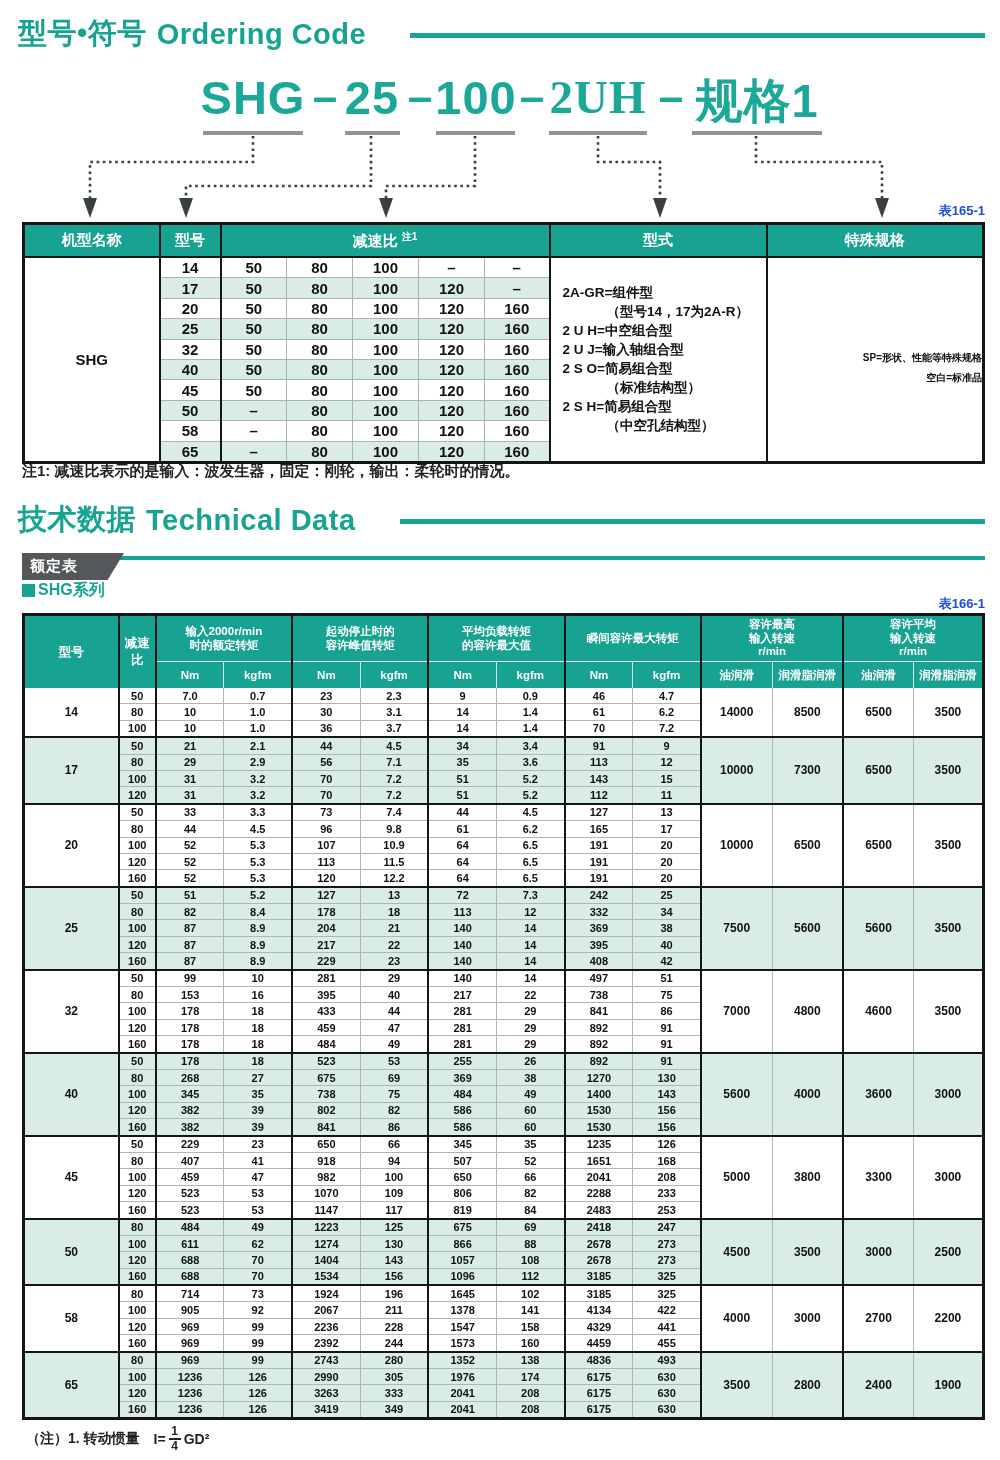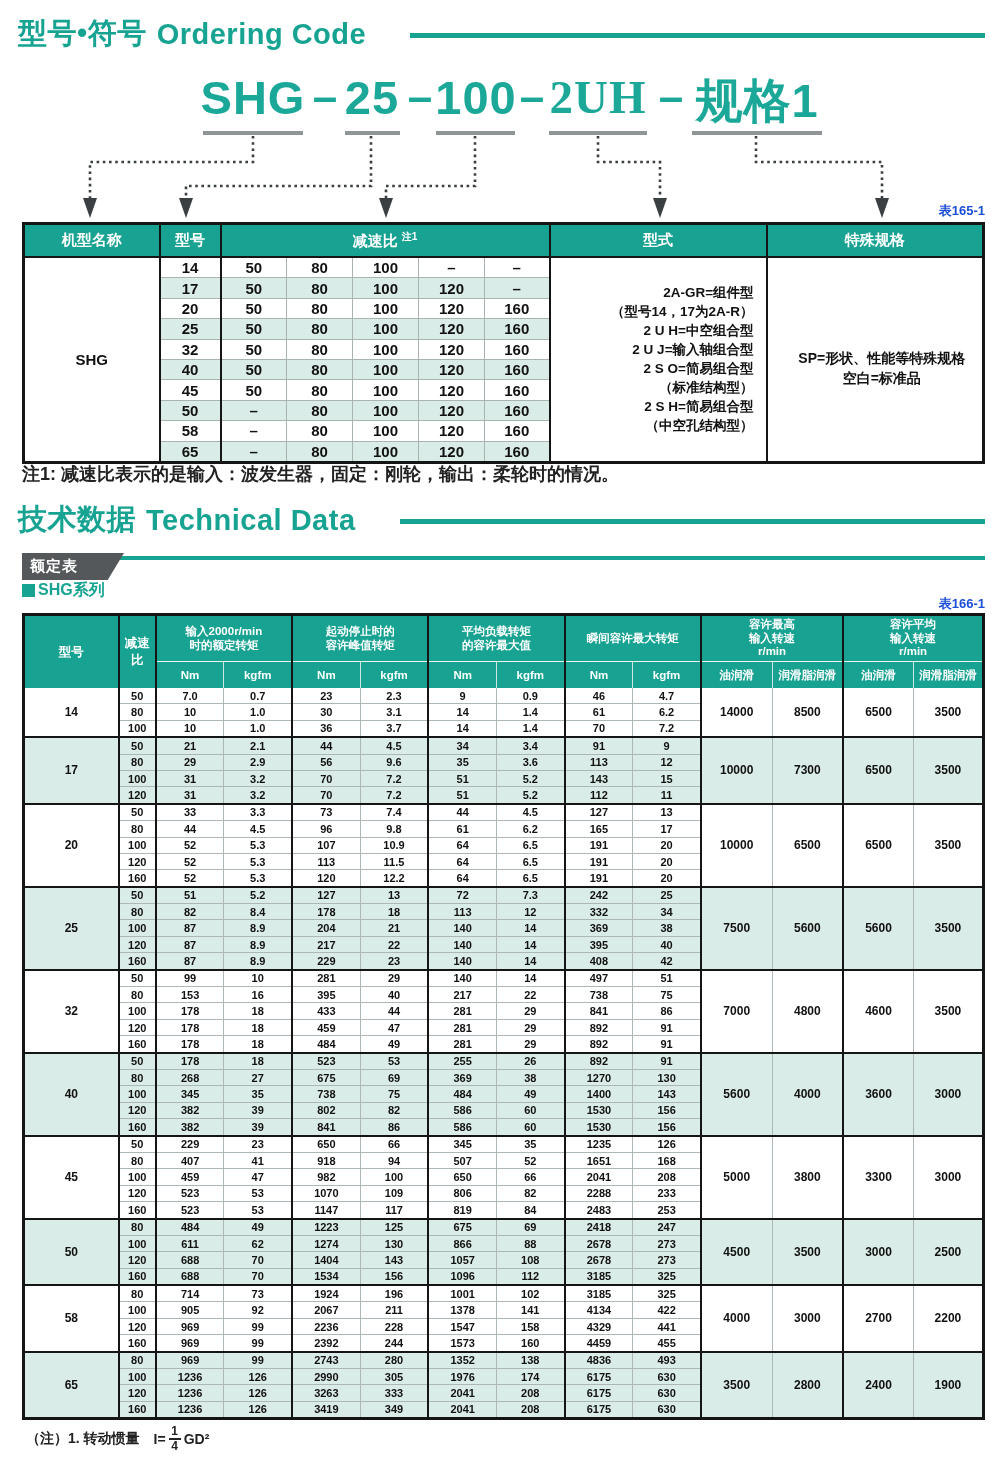--- a/index.html
+++ b/index.html
@@ -23,24 +23,24 @@
          border-left:2px solid #151515;border-bottom:2px solid #151515;padding:0;}
   .t1 th:first-child{border-left:none;}
   .t1 th .sup{font-size:10px;vertical-align:super;}
   .t1 td{font-size:15px;font-weight:700;text-align:center;height:19.4px;padding:0;
          border-top:1px solid #a9b4b0;}
   .t1 tr:first-child td{border-top:none;}
   .t1 td.ratio{border-left:1px solid #a9b4b0;}
   .t1 td.majL{border-left:2px solid #151515;}
   .t1 td.span-cell{background:#fff;border-top:none;vertical-align:middle;}
   .t1 tr.tint td{background:#daece7;}
-  .t1 .type-cell{text-align:right;font-size:13.5px;line-height:19px;padding:0 12px 0 12px;}
+  .t1 .type-cell{text-align:left;font-size:13.5px;line-height:19px;padding:0 0 0 12px;}
   .t1 .type-cell .ind{padding-left:44px;}
-  .t1 .special-cell{text-align:center;font-size:14px;line-height:20px;padding:18px 0 0 14px;}
-  .note{position:absolute;font-size:18px;font-weight:700;color:#222;white-space:nowrap;}
+  .t1 .special-cell{text-align:right;font-size:10px;line-height:20px;padding:18px 0 0 14px;}
+  .note{position:absolute;font-size:15px;font-weight:700;color:#222;white-space:nowrap;}
   
   .banner-line{position:absolute;left:22px;top:556px;width:963px;height:4px;background:#17a392;}
   .banner-tag{position:absolute;left:22px;top:553px;width:102px;height:27px;background:#54585a;
               clip-path:polygon(0 0,100% 0,84% 100%,0 100%);display:flex;align-items:center;}
   .banner-tag span{color:#fff;font-size:15px;font-weight:700;padding-left:8px;letter-spacing:1px;}
   .series{position:absolute;left:22px;top:580px;display:flex;align-items:center;}
   .series .sq{width:13px;height:13px;background:#17a392;margin-right:3px;}
   .series .txt{font-size:16px;font-weight:800;color:#17a392;}
   
   .t2{position:absolute;left:22px;top:613px;width:963px;border:3px solid #151515;}
@@ -366,21 +366,21 @@
           <td class="scell thickL" rowspan="4">10000</td>
           <td class="scell" rowspan="4">7300</td>
           <td class="scell thickL" rowspan="4">6500</td>
           <td class="scell" rowspan="4">3500</td>
         </tr>
         <tr class="tint ">
           <td class="majL">80</td>
           <td class="majL">29</td>
           <td>2.9</td>
           <td class="majL">56</td>
-          <td>9.6</td>
+          <td>7.1</td>
           <td class="majL">35</td>
           <td>3.6</td>
           <td class="majL">113</td>
           <td>12</td>
         </tr>
         <tr class="tint ">
           <td class="majL">100</td>
           <td class="majL">31</td>
           <td>3.2</td>
           <td class="majL">70</td>
@@ -750,21 +750,21 @@
           <td class="majL">3185</td>
           <td>325</td>
         </tr>
         <tr class="gfirst">
           <td class="mcell" rowspan="4">58</td>
           <td class="majL">80</td>
           <td class="majL">714</td>
           <td>73</td>
           <td class="majL">1924</td>
           <td>196</td>
-          <td class="majL">1001</td>
+          <td class="majL">1645</td>
           <td>102</td>
           <td class="majL">3185</td>
           <td>325</td>
           <td class="scell thickL" rowspan="4">4000</td>
           <td class="scell" rowspan="4">3000</td>
           <td class="scell thickL" rowspan="4">2700</td>
           <td class="scell" rowspan="4">2200</td>
         </tr>
         <tr class="">
           <td class="majL">100</td>

